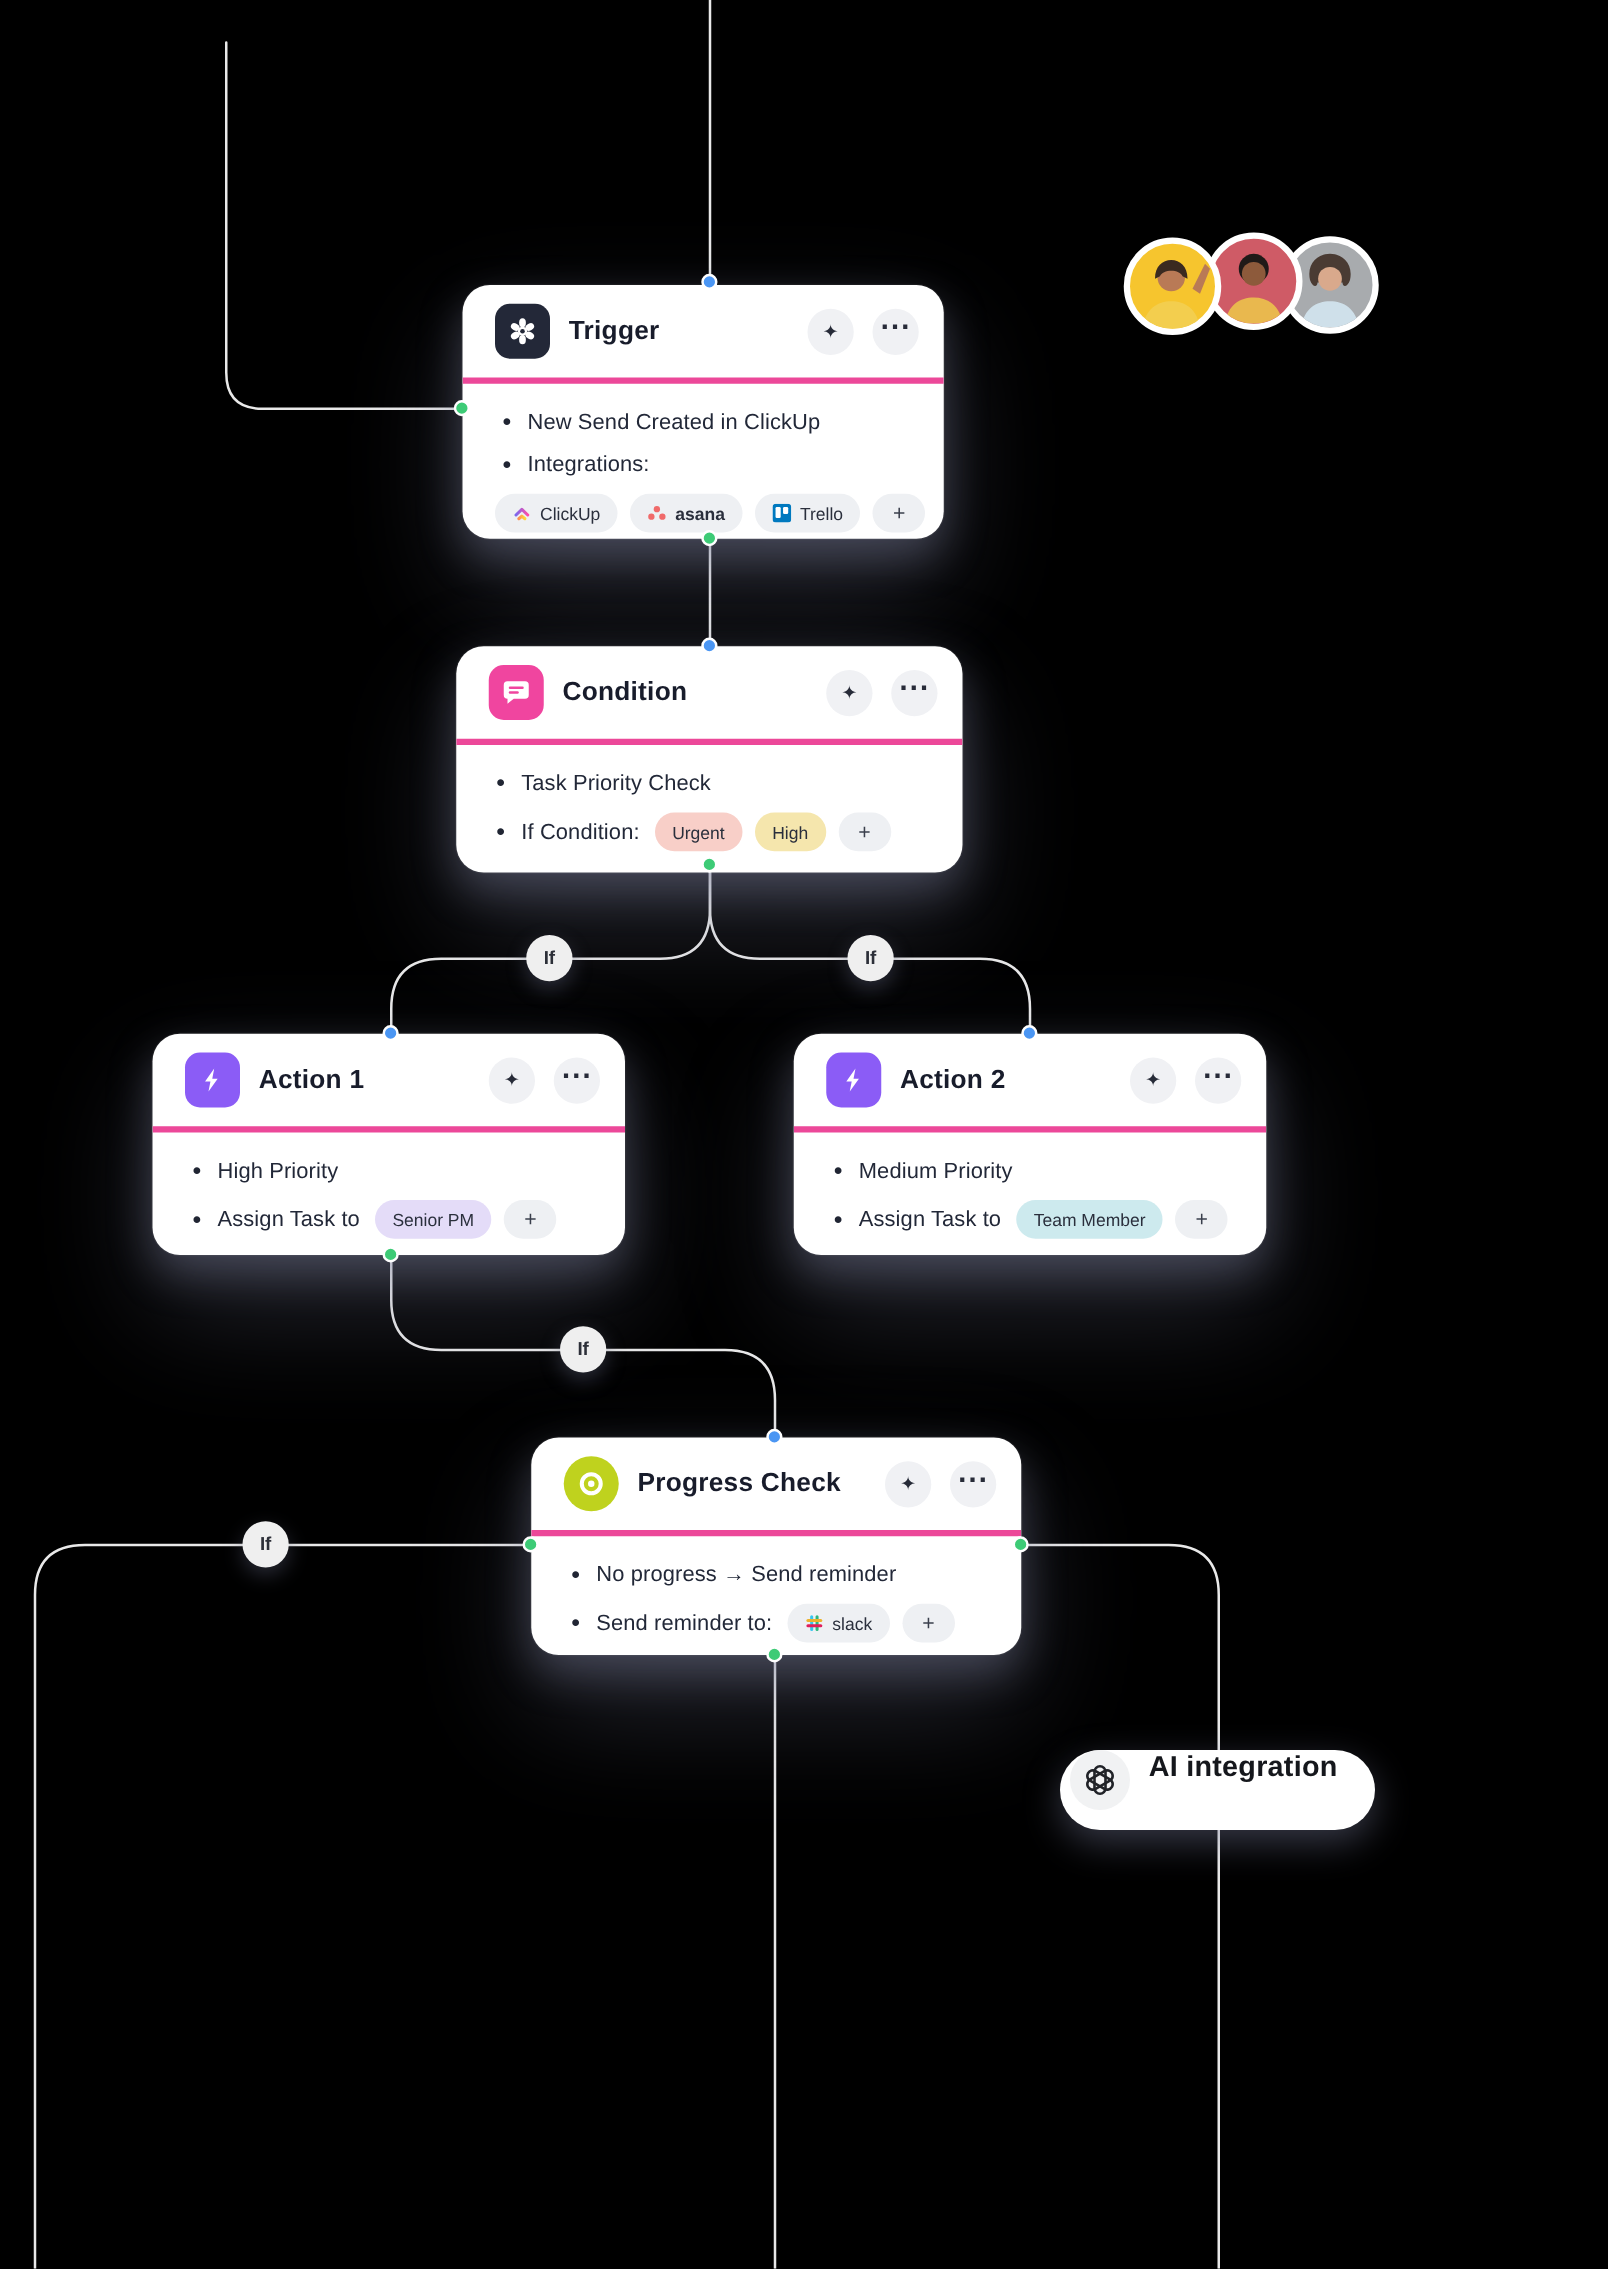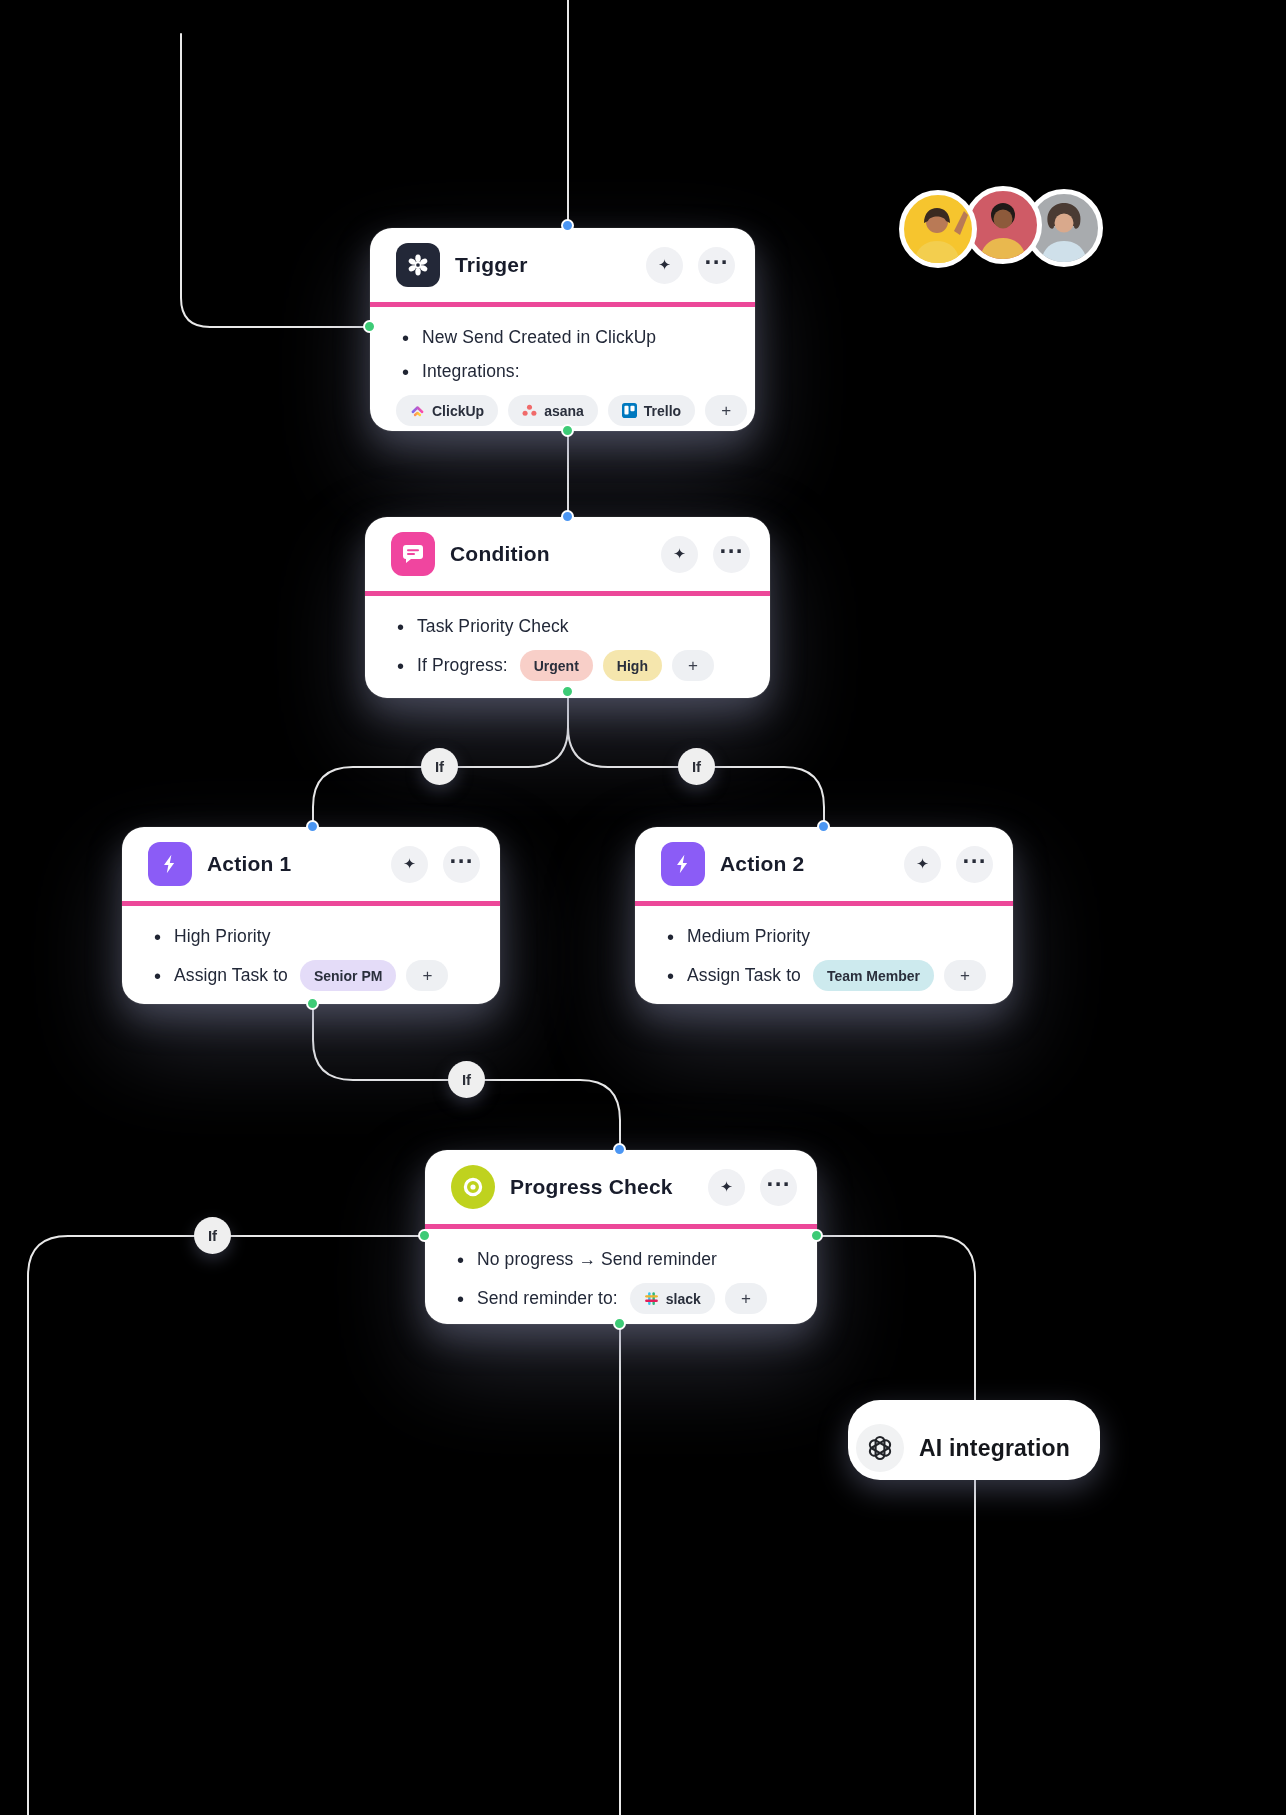--- a/index.html
+++ b/index.html
@@ -38,21 +38,21 @@
   .roundbtn.more .g{font-size:19px;font-weight:700;letter-spacing:1px;margin-top:-7px;}
   .body{padding:17px 26px 20px 26px;}
   .row{display:flex;align-items:center;margin-top:13px;}
   .row:first-child{margin-top:3px;}
   .row.bullet::before{content:"•";font-size:20px;line-height:1;margin:0 13px 0 6px;color:#20253300;color:#202533;}
   .btxt{font-size:17.5px;font-weight:500;color:#222838;letter-spacing:.1px;}
   .row .btxt{margin-right:12px;}
   .chips{gap:10px;display:flex;align-items:center;}
   .chip{
     display:inline-flex;align-items:center;gap:7px;background:var(--chip-bg,#eef0f3);
-    border-radius:16px;height:31px;padding:0 14px;font-size:14px;font-weight:700;color:#2a2f3c;
+    border-radius:16px;height:31px;padding:0 14px;font-size:14px;font-weight:400;color:#2a2f3c;
     cursor:pointer;white-space:nowrap;
   }
   .chip.plain{font-weight:600;}
   .chip.add{min-width:14px;justify-content:center;font-size:17px;font-weight:500;color:#3a3f4c;}
   .chip.urgent{background:var(--chip-urgent-bg,#f8cfc8);}
   .chip.high{background:var(--chip-high-bg,#f5e6ad);}
   .chip.senior{background:var(--chip-senior-bg,#e4dcf8);}
   .chip.team{background:var(--chip-team-bg,#cdeaee);}
   .chip .logo{display:flex;align-items:center;}
 
@@ -71,22 +71,22 @@
     position:absolute;z-index:6;width:37px;height:37px;border-radius:50%;
     background:var(--badge-bg,#efefef);display:flex;align-items:center;justify-content:center;
     font-size:15px;font-weight:700;color:#2c2f38;
     box-shadow:0 6px 16px rgba(90,95,120,.45);
   }
   .ifbadge i{font-style:normal;}
 
   
   .ai-pill{
     position:absolute;left:848px;top:1400px;height:64px;z-index:5;
-    display:flex;align-items:center;gap:15px;background:var(--pill-bg,#fff);
-    border-radius:32px;padding:16px 30px 0 8px;cursor:pointer;
+    display:flex;align-items:flex-start;gap:15px;background:var(--pill-bg,#fff);
+    border-radius:32px;padding:0 30px 0 8px;cursor:pointer;
     box-shadow:0 10px 30px rgba(120,125,155,.45);
   }
   .ai-icon{width:48px;height:48px;border-radius:50%;background:#f1f2f3;display:flex;align-items:center;justify-content:center;}
   .ai-label{font-size:23px;font-weight:600;color:#15171c;letter-spacing:.2px;}
 
   
   .avatar{position:absolute;width:68px;height:68px;border-radius:50%;border:5px solid #fff;overflow:hidden;cursor:pointer;}
   .av1{left:899px;top:190px;background:var(--avatar-yellow,#f6c52e);z-index:5;}
   .av2{left:964px;top:186px;background:var(--avatar-red,#cf5b66);z-index:4;}
   .av3{left:1025px;top:189px;background:var(--avatar-gray,#a8abae);z-index:3;}
@@ -225,21 +225,21 @@
         </button>
       <button class="roundbtn more">
           <span class="g">···</span>
         </button>
     </header>
     <div class="body">
       <div class="row bullet">
           <span class="btxt">Task Priority Check</span>
         </div>
       <div class="row bullet">
-        <span class="btxt">If Progress:</span>
+        <span class="btxt">If Condition:</span>
         <span class="chips">
           <span class="chip urgent">Urgent</span>
           <span class="chip high">High</span>
           <span class="chip add">+</span>
         </span>
       </div>
     </div>
   </section>
 
   <section class="card n-action1">

